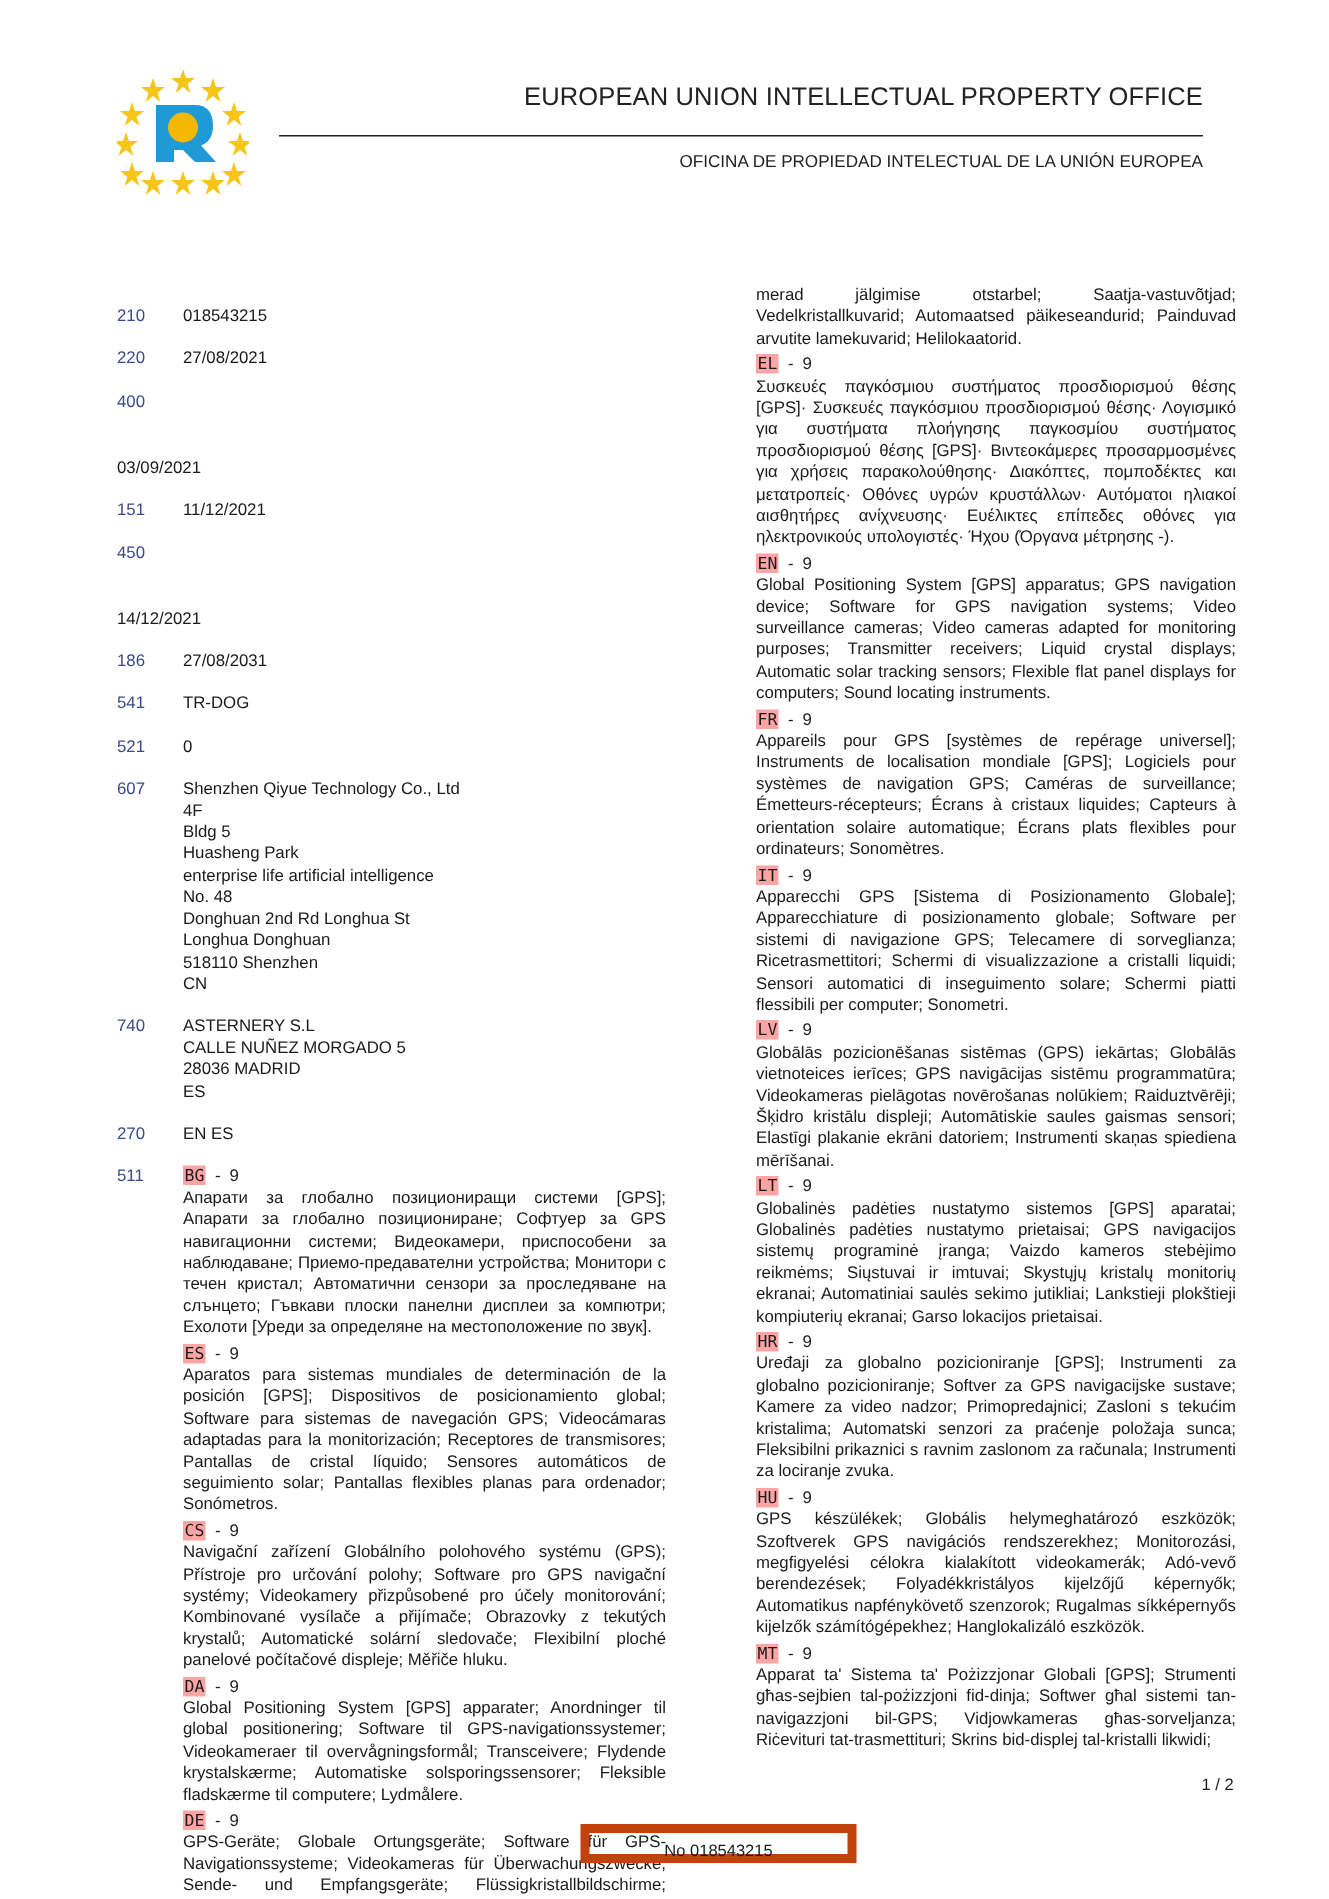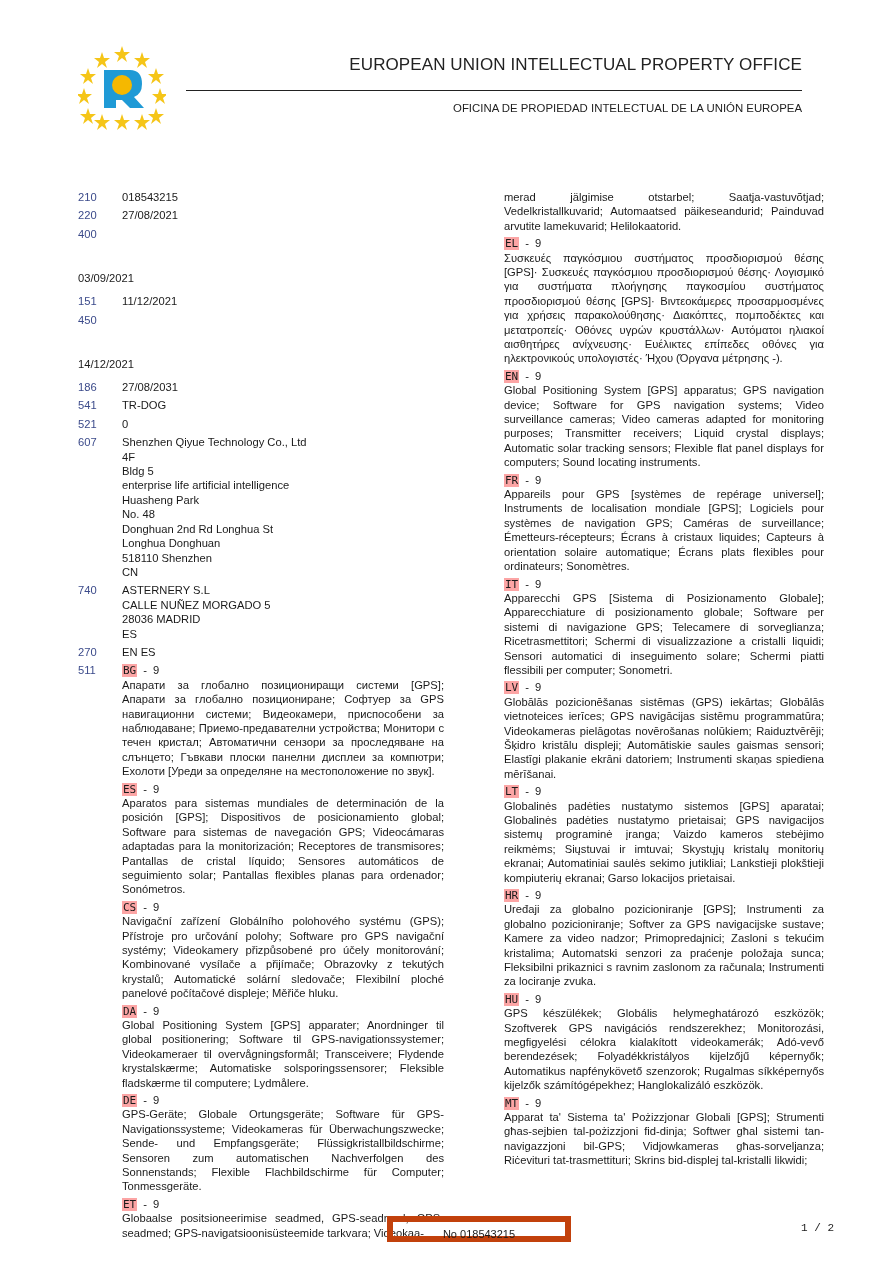--- a/index.html
+++ b/index.html
@@ -6,35 +6,35 @@
   body { width: 886px; height: 1266px; position: relative; overflow: hidden;
          font-family: "Liberation Sans", sans-serif; color: #1a1a1a; }
   .logo { position: absolute; left: 78px; top: 44px; width: 88px; height: 88px; }
   .hdr-en { position: absolute; right: 84px; top: 55px; font-size: 17px; color: #222; letter-spacing: 0.1px; }
   .hdr-rule { position: absolute; left: 186px; right: 84px; top: 90px; height: 0; border-top: 1px solid #222; }
   .hdr-es { position: absolute; right: 84px; top: 102px; font-size: 11.4px; color: #222; }
 
   .col-left { position: absolute; left: 78px; top: 190px; width: 366px; font-size: 11.2px; line-height: 14.4px; }
   .col-right { position: absolute; left: 504px; top: 190px; width: 320px; font-size: 11.2px; line-height: 14.4px; }
 
-  .field { display: flex; margin-bottom: 4px; }
+  .field { display: flex; margin-bottom: 4px; margin-top: 14px; }
   .field.gap { margin-bottom: 9px; flex-direction: column; }
   .code { width: 44px; flex: 0 0 44px; color: #3b4a8a; }
   .val { flex: 1; }
   .val div { white-space: nowrap; }
 
   .lang-block { margin-bottom: 3px; }
   .lang-head { height: 14.4px; }
   .lang-tag { background: #fca5a5; padding: 0 1px; font-family: "DejaVu Sans Mono", monospace; font-size: 11px; }
   .dash { margin: 0 6px; }
   .goods { text-align: justify; hyphens: auto; }
 
   .footer-box { position: absolute; left: 387px; top: 1216px; width: 184px; height: 26px;
                 border: 6px solid #c2410c; box-sizing: border-box; font-size: 11px; text-align: center; line-height: 24px; }
-  .page-num { position: absolute; left: 801px; top: 1222px; font-size: 11px; font-family: Liberation Mono, monospace; }
+  .page-num { position: absolute; left: 801px; top: 1184px; font-size: 11px; }
 </style>
 </head>
 <body>
 
 <div class="logo">
   <svg width="88" height="88" viewBox="0 0 88 88">
     <g fill="#f5c518">
       <polygon points="44,2 46,8 52,8 47,12 49,18 44,14 39,18 41,12 36,8 42,8"></polygon>
       <polygon points="64,8 66,14 72,14 67,18 69,24 64,20 59,24 61,18 56,14 62,14"></polygon>
       <polygon points="78,24 80,30 86,30 81,34 83,40 78,36 73,40 75,34 70,30 76,30"></polygon>
@@ -104,22 +104,22 @@
       <div class="val">
         <div>0</div>
       </div>
     </div>
   <div class="field">
       <span class="code">607</span>
     <div class="val">
       <div>Shenzhen Qiyue Technology Co., Ltd</div>
       <div>4F</div>
       <div>Bldg 5</div>
+      <div>Huasheng Park</div>
       <div>enterprise life artificial intelligence</div>
-      <div>Huasheng Park</div>
       <div>No. 48</div>
       <div>Donghuan 2nd Rd Longhua St</div>
       <div>Longhua Donghuan</div>
       <div>518110 Shenzhen</div>
       <div>CN</div>
     </div>
   </div>
   <div class="field">
       <span class="code">740</span>
     <div class="val">

